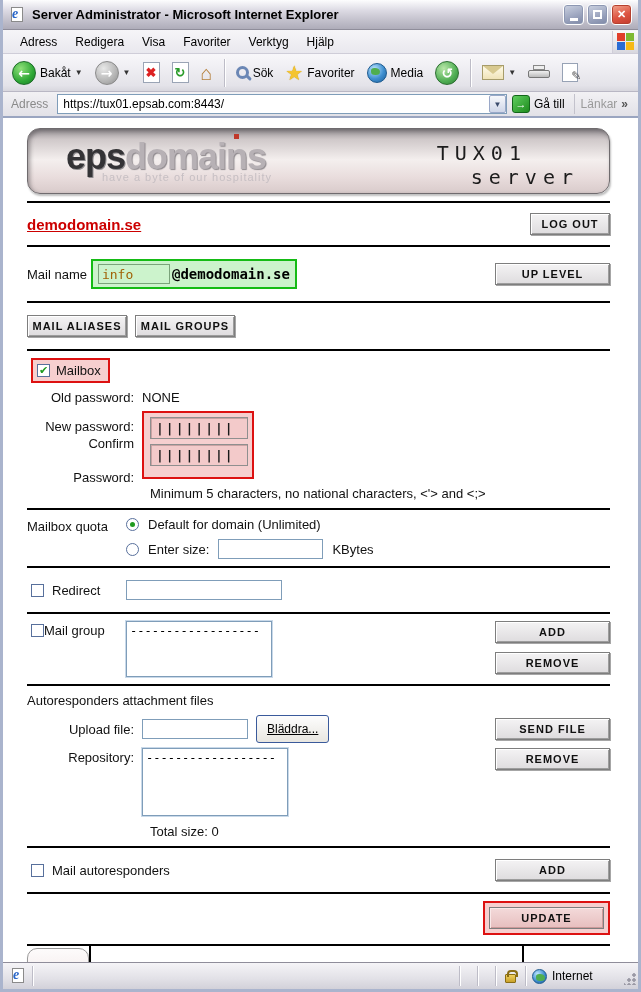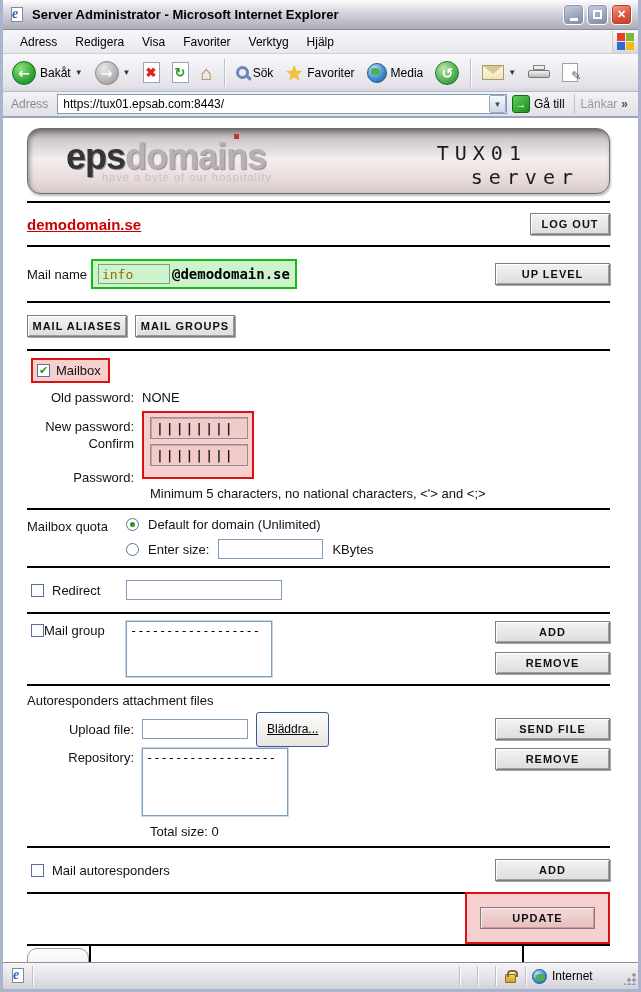--- a/index.html
+++ b/index.html
@@ -153,27 +153,27 @@
 
   .hint { margin:7px 0 2px 123px; font:13px "Liberation Sans",sans-serif; }
 
   .xinput { height:20px; background:#fff; border:1px solid #7f9db9; font:12px "Liberation Sans",sans-serif;
     padding-left:3px; outline:0; }
   .listbox { width:146px; height:56px; background:#fff; border:1px solid #7f9db9;
     box-shadow:0 0 0 1px #c9d9e9; font:12px "DejaVu Sans Mono",monospace; color:#000; padding:2px 3px; overflow:hidden;
     white-space:nowrap; }
   .listbox.tall { height:68px; }
 
-  .browse-btn { height:35px; padding:0 10px; background:linear-gradient(180deg,#fdfdfd,#e8e6e0);
+  .browse-btn { height:28px; padding:0 10px; background:linear-gradient(180deg,#fdfdfd,#e8e6e0);
     border:1px solid #3a5a9b; border-radius:3px; font:12px "Liberation Sans",sans-serif; color:#000;
     display:inline-flex; align-items:center; text-decoration:underline; cursor:default; }
 
   .sect-head { font:13px "Liberation Sans",sans-serif; margin:4px 0 8px 0; }
 
-  .updframe { border:2px solid #dd1111; background:#f6cfcf; padding:13px; display:inline-block; }
+  .updframe { border:2px solid #dd1111; background:#f6cfcf; padding:4px; display:inline-block; }
   .rbtn.pink { background:linear-gradient(180deg,#f3dada,#e7bebe); box-shadow:inset 1px 1px 0 #fae9e9, inset -1px -1px 0 #c99; }
 
   .footer { margin-top:9px; border-top:2px solid #000; position:relative; height:62px; }
   .flogo { position:absolute; left:0; top:2px; width:62px; height:48px; border:1px solid #9a9a9a; border-radius:10px;
     background:linear-gradient(180deg,#fdfbfb,#efe3e3); box-shadow:1px 2px 2px rgba(0,0,0,.3);
     display:flex; align-items:center; justify-content:center; font:bold 12px "Liberation Sans",sans-serif; }
   .fdiv1 { position:absolute; left:62px; top:0; width:2px; height:58px; background:#000; }
   .fdiv2 { position:absolute; right:86px; top:0; width:2px; height:44px; background:#000; }
 
   

